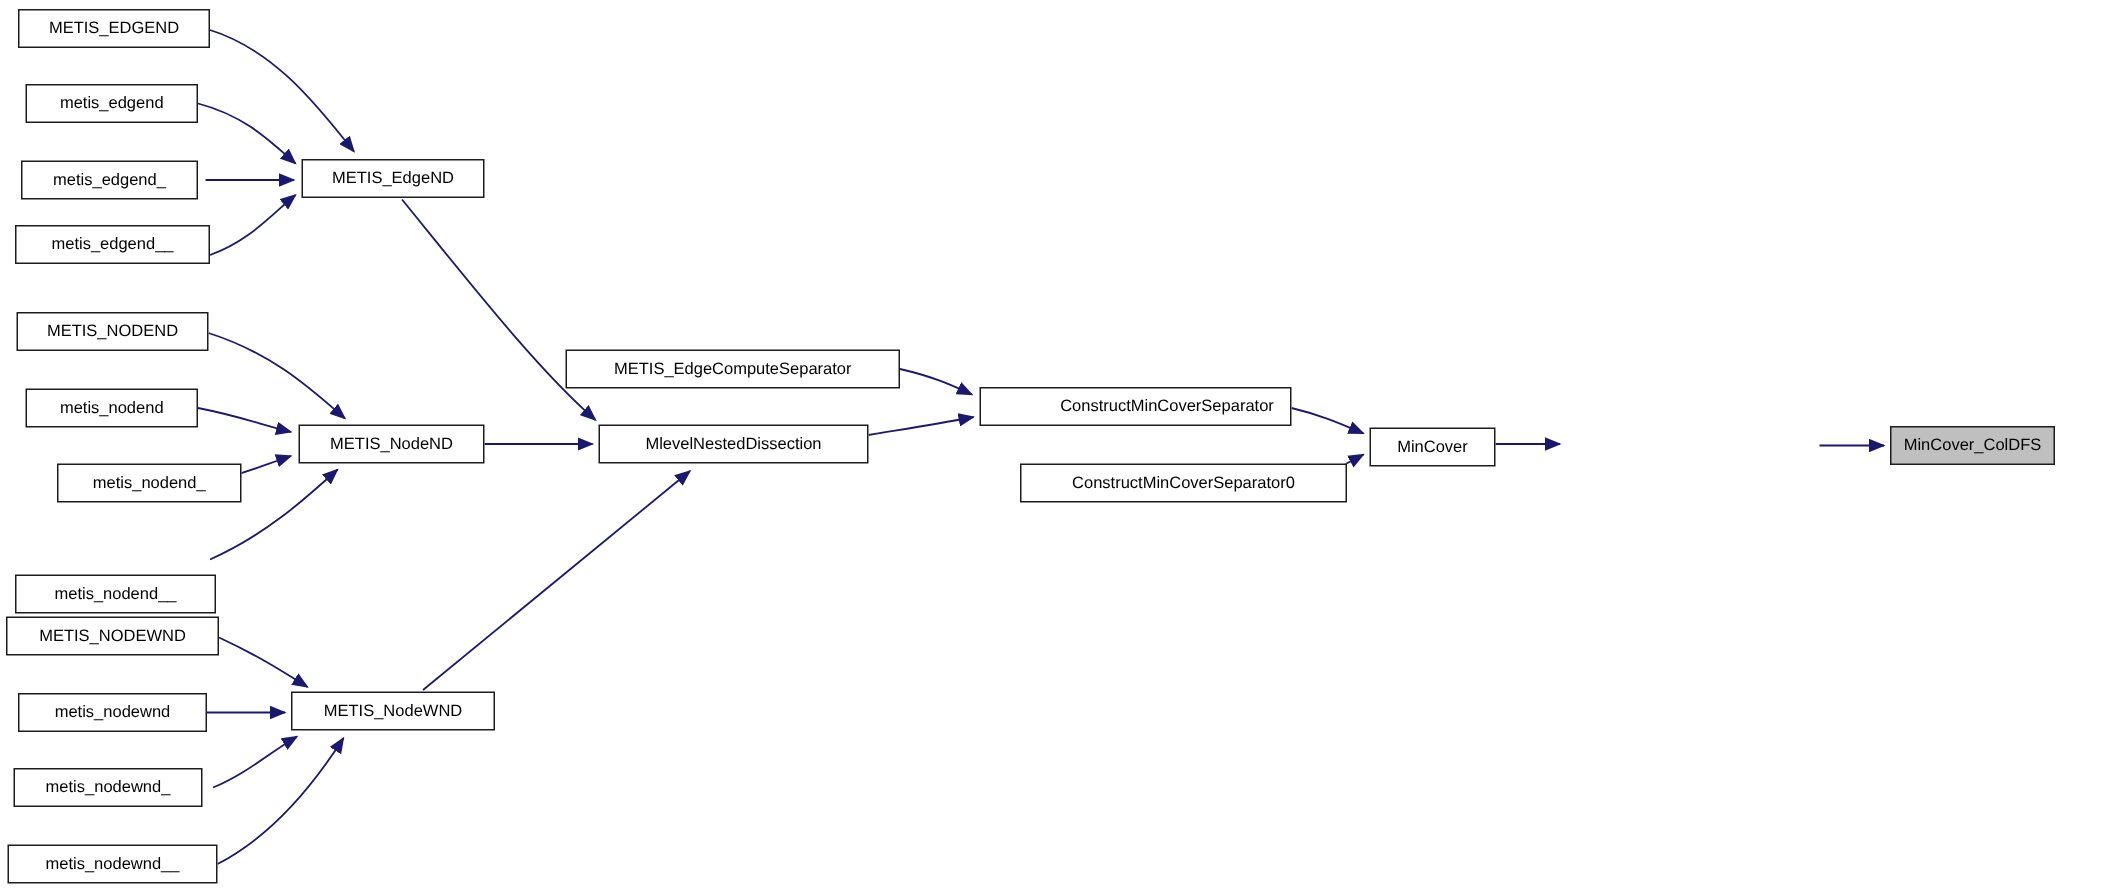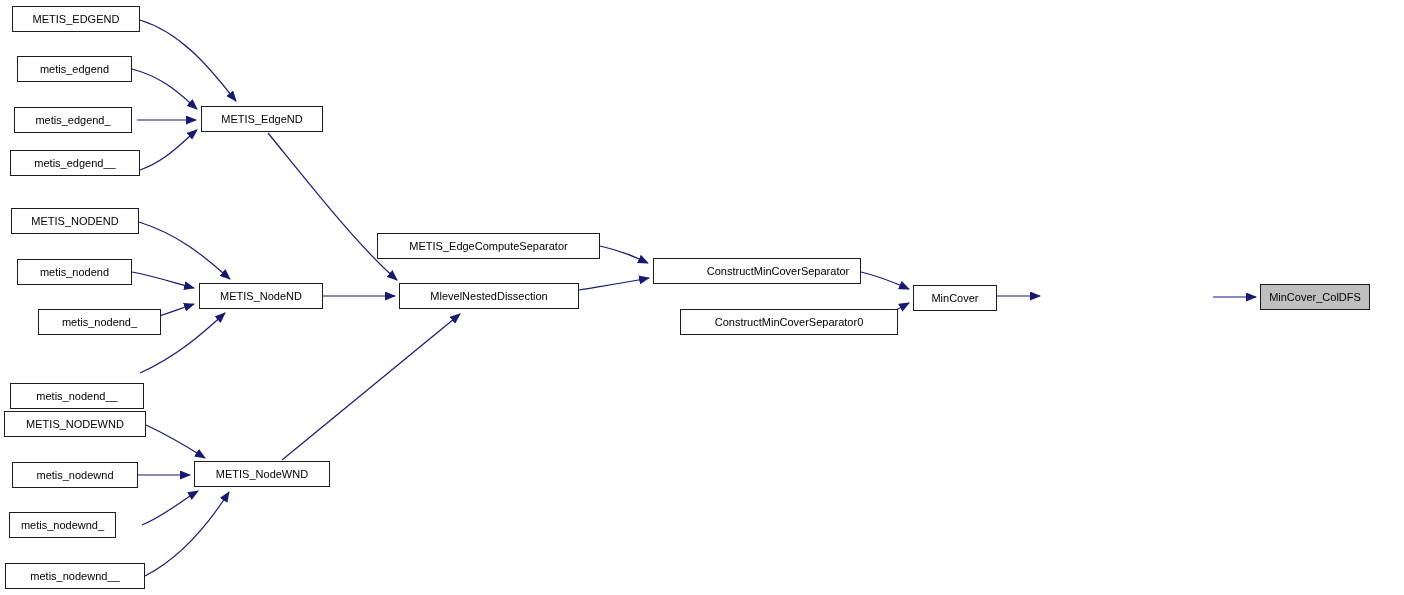--- a/index.html
+++ b/index.html
@@ -92,21 +92,21 @@
   <div class="node" style="left:201px;  top:106px; width:122px; height:26px;">METIS_EdgeND</div>
 
   <div class="node" style="left:11px;   top:208px; width:128px; height:26px;">METIS_NODEND</div>
   <div class="node" style="left:17px;   top:259px; width:115px; height:26px;">metis_nodend</div>
   <div class="node" style="left:14px;   top:309px; width:123px; height:26px;margin-left:24px;">metis_nodend_</div>
   <div class="node" style="left:10px;   top:360px; width:134px; height:26px;margin-top:23px;">metis_nodend__</div>
   <div class="node" style="left:199px;  top:283px; width:124px; height:26px;">METIS_NodeND</div>
 
   <div class="node" style="left:4px;    top:411px; width:142px; height:26px;">METIS_NODEWND</div>
   <div class="node" style="left:12px;   top:462px; width:126px; height:26px;">metis_nodewnd</div>
-  <div class="node" style="left:9px;    top:512px; width:107px; height:26px;">metis_nodewnd_</div>
+  <div class="node" style="left:9px;    top:512px; width:126px; height:26px;">metis_nodewnd_</div>
   <div class="node" style="left:5px;    top:563px; width:140px; height:26px;">metis_nodewnd__</div>
   <div class="node" style="left:194px;  top:461px; width:136px; height:26px;">METIS_NodeWND</div>
 
   <div class="node" style="left:377px;  top:233px; width:223px; height:26px;">METIS_EdgeComputeSeparator</div>
   <div class="node" style="left:399px;  top:283px; width:180px; height:26px;">MlevelNestedDissection</div>
 
   <div class="node" style="left:653px;  top:258px; width:208px; height:26px;padding-left:42px;">ConstructMinCoverSeparator</div>
   <div class="node" style="left:648px;  top:309px; width:218px; height:26px;margin-left:32px;">ConstructMinCoverSeparator0</div>
 
   <div class="node" style="left:913px;  top:285px; width:84px;  height:26px;">MinCover</div>

